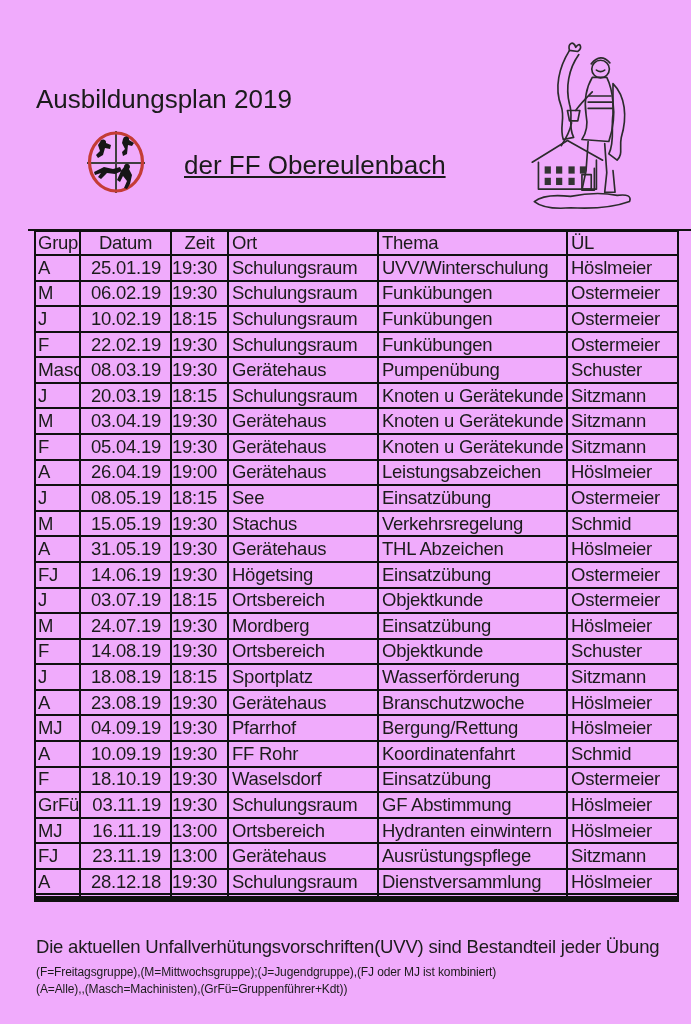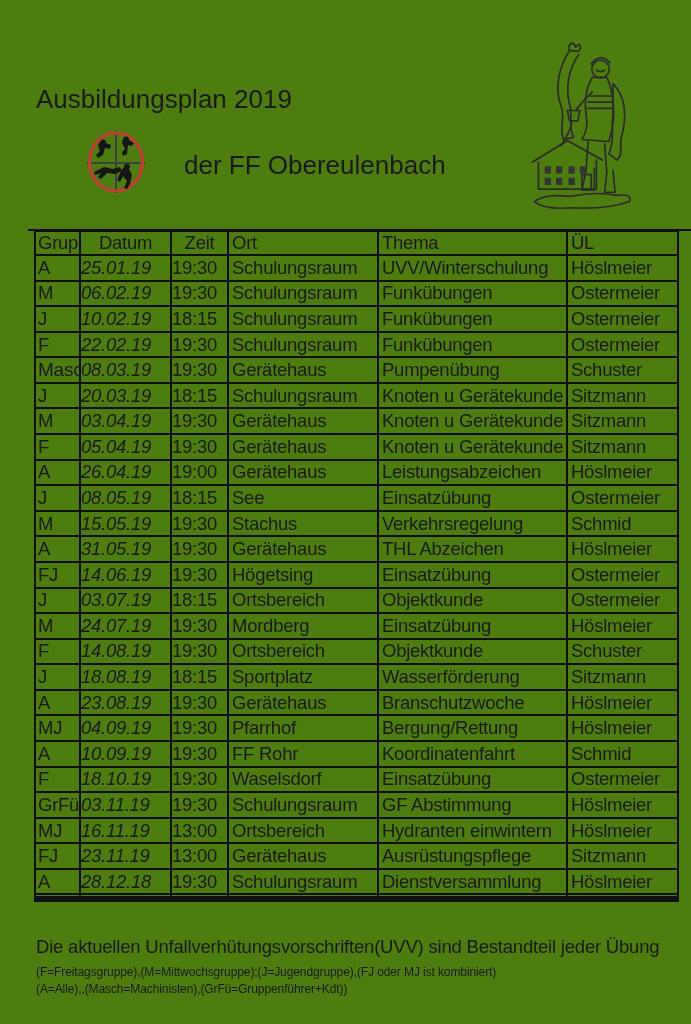--- a/index.html
+++ b/index.html
@@ -1,38 +1,38 @@
 <!DOCTYPE html>
 <html><head>
 <meta charset="utf-8">
 <style>
   html,body{margin:0;padding:0;background:#e8e8e8;}
   .page{
     position:relative;width:691px;height:1024px;margin:0 auto;
-    background:#4d7c0f;overflow:hidden;
+    background:#f0abfc;overflow:hidden;
     font-family:"Liberation Sans","DejaVu Sans",sans-serif;
     color:#1b1b1b;
   }
   .title{position:absolute;left:36px;top:84px;font-size:26px;letter-spacing:0;white-space:nowrap;}
-  .subtitle{position:absolute;left:184px;top:150px;font-size:26px;white-space:nowrap;}
+  .subtitle{position:absolute;left:184px;top:150px;font-size:26px;white-space:nowrap;text-decoration:underline;}
   .emblem{position:absolute;left:86px;top:130px;width:60px;height:64px;}
   .statue{position:absolute;left:513px;top:38px;width:142px;height:176px;}
   .top-rule{position:absolute;left:28px;top:229px;width:663px;height:2px;background:#111;}
   table.schedule{
     position:absolute;left:34px;top:230px;width:643px;height:672px;
     border-collapse:collapse;table-layout:fixed;
   }
   table.schedule th,table.schedule td{
     border:2px solid #101010;
     font-size:18.5px;letter-spacing:-0.25px;
     padding:0;white-space:nowrap;overflow:hidden;
     font-weight:normal;vertical-align:middle;color:#1b1b1b;
   }
   table.schedule th:nth-child(1),table.schedule td:nth-child(1){text-align:left;padding-left:2px;}
-  table.schedule td:nth-child(2){padding-right:9px;font-style:italic;}
+  table.schedule td:nth-child(2){text-align:right;padding-right:9px;}
   table.schedule td:nth-child(3){text-align:right;padding-right:16px;}
   table.schedule th:nth-child(2),table.schedule th:nth-child(3){text-align:center;}
   table.schedule th:nth-child(4),table.schedule td:nth-child(4),
   table.schedule th:nth-child(5),table.schedule td:nth-child(5),
   table.schedule th:nth-child(6),table.schedule td:nth-child(6){text-align:left;padding-left:3px;}
   table.schedule td.shrink{font-size:19px;}
   .footer-note{
     position:absolute;left:36px;top:936px;font-size:18.5px;
     white-space:nowrap;letter-spacing:-0.2px;
   }

